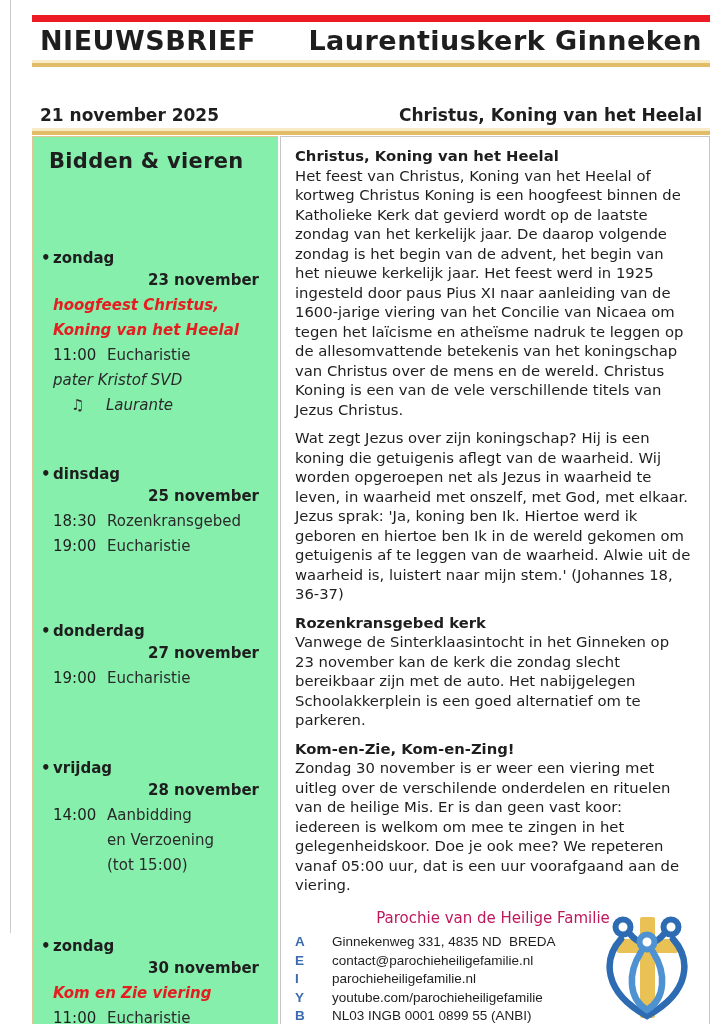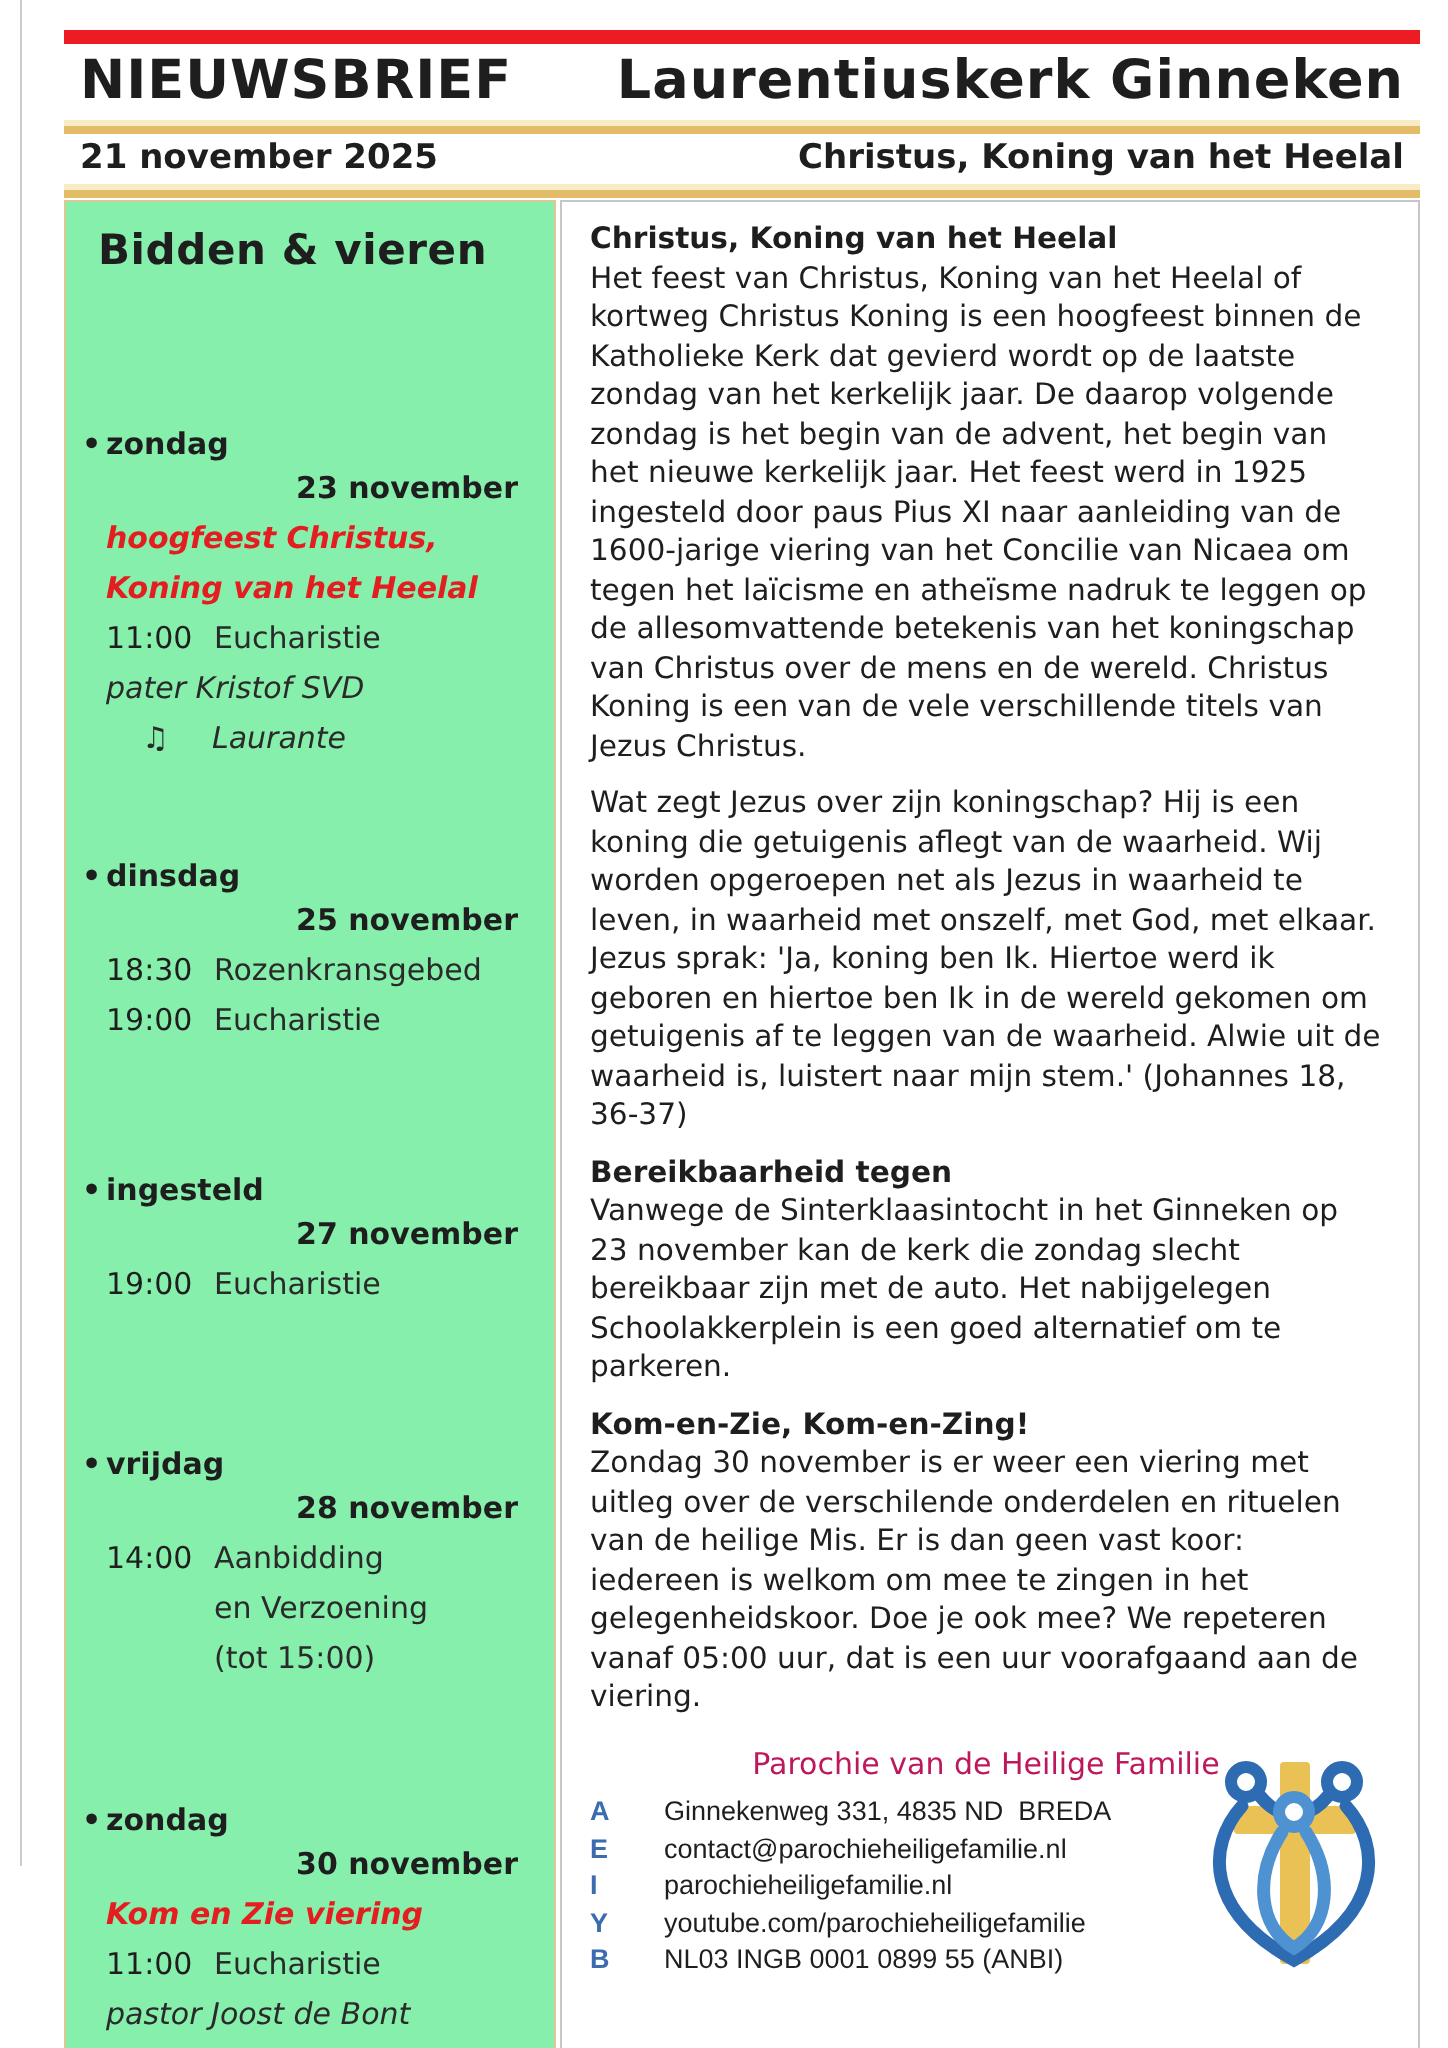--- a/index.html
+++ b/index.html
@@ -8,21 +8,21 @@
     font-family:"DejaVu Sans","Liberation Sans",sans-serif;
     color:#1e1e1e;overflow:hidden;
   }
   .page-margin-line{position:absolute;left:10px;top:0;width:1px;height:933px;background:#cccccc;}
   .sheet{position:absolute;left:32px;top:15px;width:678px;}
   .red-bar{height:7px;background:#ed1c24;}
   .hdr-row{display:flex;justify-content:space-between;align-items:baseline;background:#ffffff;}
   .hdr-row-1{padding:3px 8px 4px 8px;}
   .hdr-title{font-size:27px;font-weight:bold;letter-spacing:0.5px;}
   .gold-sep{height:7px;background:linear-gradient(#f7ebc8 0%,#f7ebc8 45%,#e2bc66 45%,#e2bc66 100%);}
-  .hdr-row-2{padding:2px 8px 3px 8px;}
+  .hdr-row-2{padding:2px 8px 3px 8px;margin-top:36px;}
   .hdr-sub{font-size:17px;font-weight:bold;}
   .body-wrap{display:flex;align-items:stretch;margin-top:1px;min-height:894px;}
   
   .sidebar{
     width:246px;box-sizing:border-box;flex:none;
     background:#86efac;border:1px solid #dfc794;
     padding:10px 18px 0 8px;font-size:15px;line-height:25px;
   }
   .sidebar-heading{font-size:21px;font-weight:bold;margin:2px 0 0 8px;letter-spacing:0.3px;}
   .event{margin:0;}
@@ -111,21 +111,21 @@
           <span class="time">18:30</span><span class="activity">Rozenkransgebed</span>
         </div>
         <div class="ev-line">
           <span class="time">19:00</span><span class="activity">Eucharistie</span>
         </div>
       </div>
 
       <div class="event ev3">
         <div class="ev-head">
           <span class="bullet">•</span>
-          <span>ingesteld</span>
+          <span>donderdag</span>
           <span class="ev-date">27 november</span>
         </div>
         <div class="ev-line">
           <span class="time">19:00</span><span class="activity">Eucharistie</span>
         </div>
       </div>
 
       <div class="event ev4">
         <div class="ev-head">
           <span class="bullet">•</span>
@@ -154,21 +154,21 @@
           <span class="note-glyph">♫</span><span>Kom en Zing koor</span>
         </div>
       </div>
     </aside>
 
     <main class="main">
       <div class="sec-heading">Christus, Koning van het Heelal</div>
       <p>Het feest van Christus, Koning van het Heelal of kortweg Christus Koning is een hoogfeest binnen de Katholieke Kerk dat gevierd wordt op de laatste zondag van het kerkelijk jaar. De daarop volgende zondag is het begin van de advent, het begin van het nieuwe kerkelijk jaar. Het feest werd in 1925 ingesteld door paus Pius XI naar aanleiding van de 1600-jarige viering van het Concilie van Nicaea om tegen het laïcisme en atheïsme nadruk te leggen op de allesomvattende betekenis van het koningschap van Christus over de mens en de wereld. Christus Koning is een van de vele verschillende titels van Jezus Christus.</p>
       <p>Wat zegt Jezus over zijn koningschap? Hij is een koning die getuigenis aflegt van de waarheid. Wij worden opgeroepen net als Jezus in waarheid te leven, in waarheid met onszelf, met God, met elkaar. Jezus sprak: 'Ja, koning ben Ik. Hiertoe werd ik geboren en hiertoe ben Ik in de wereld gekomen om getuigenis af te leggen van de waarheid. Alwie uit de waarheid is, luistert naar mijn stem.' (Johannes 18, 36-37)</p>
 
-      <div class="sec-heading">Bereikbaarheid tegen</div>
+      <div class="sec-heading">Rozenkransgebed kerk</div>
       <p>Vanwege de Sinterklaasintocht in het Ginneken op 23 november kan de kerk die zondag slecht bereikbaar zijn met de auto. Het nabijgelegen Schoolakkerplein is een goed alternatief om te parkeren.</p>
 
       <div class="sec-heading spaced">Kom-en-Zie, Kom-en-Zing!</div>
       <p>Zondag 30 november is er weer een viering met uitleg over de verschilende onderdelen en rituelen van de heilige Mis. Er is dan geen vast koor: iedereen is welkom om mee te zingen in het gelegenheidskoor. Doe je ook mee? We repeteren vanaf 05:00 uur, dat is een uur voorafgaand aan de viering.</p>
 
       <div class="footer">
         <div class="org-name">Parochie van de Heilige Familie</div>
 
         <div class="contact-row">
           <span class="contact-label">A</span>

